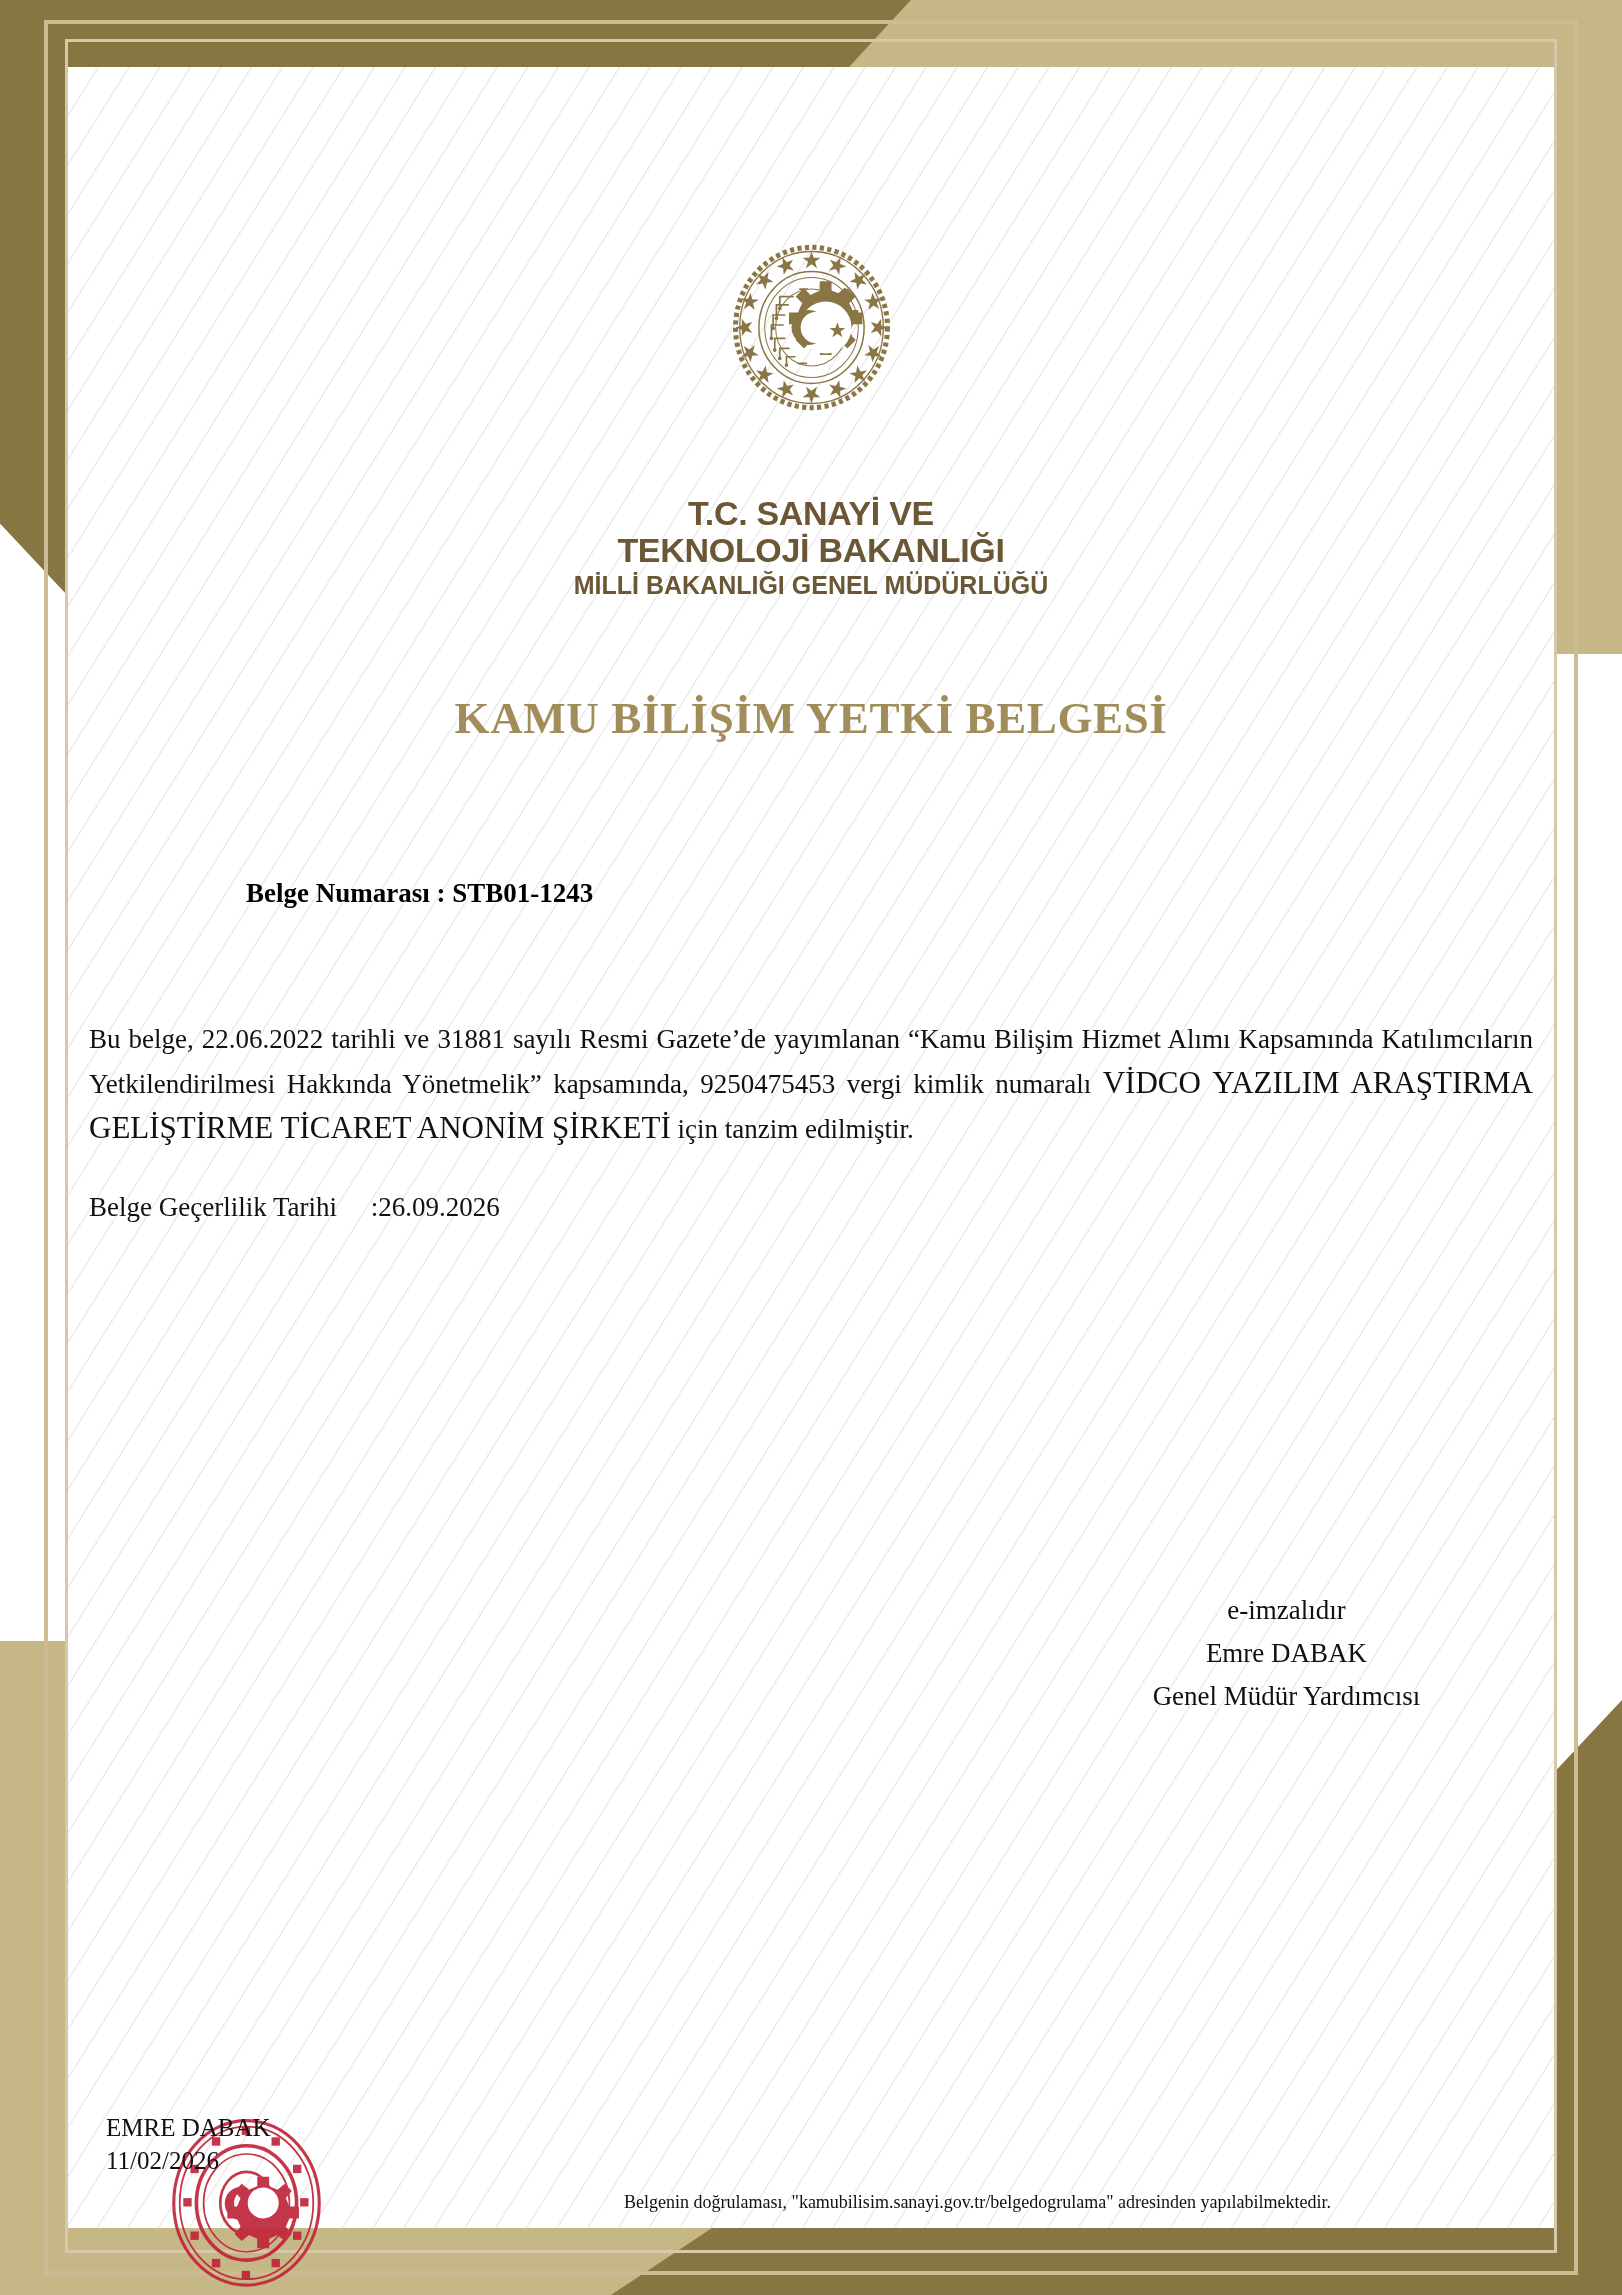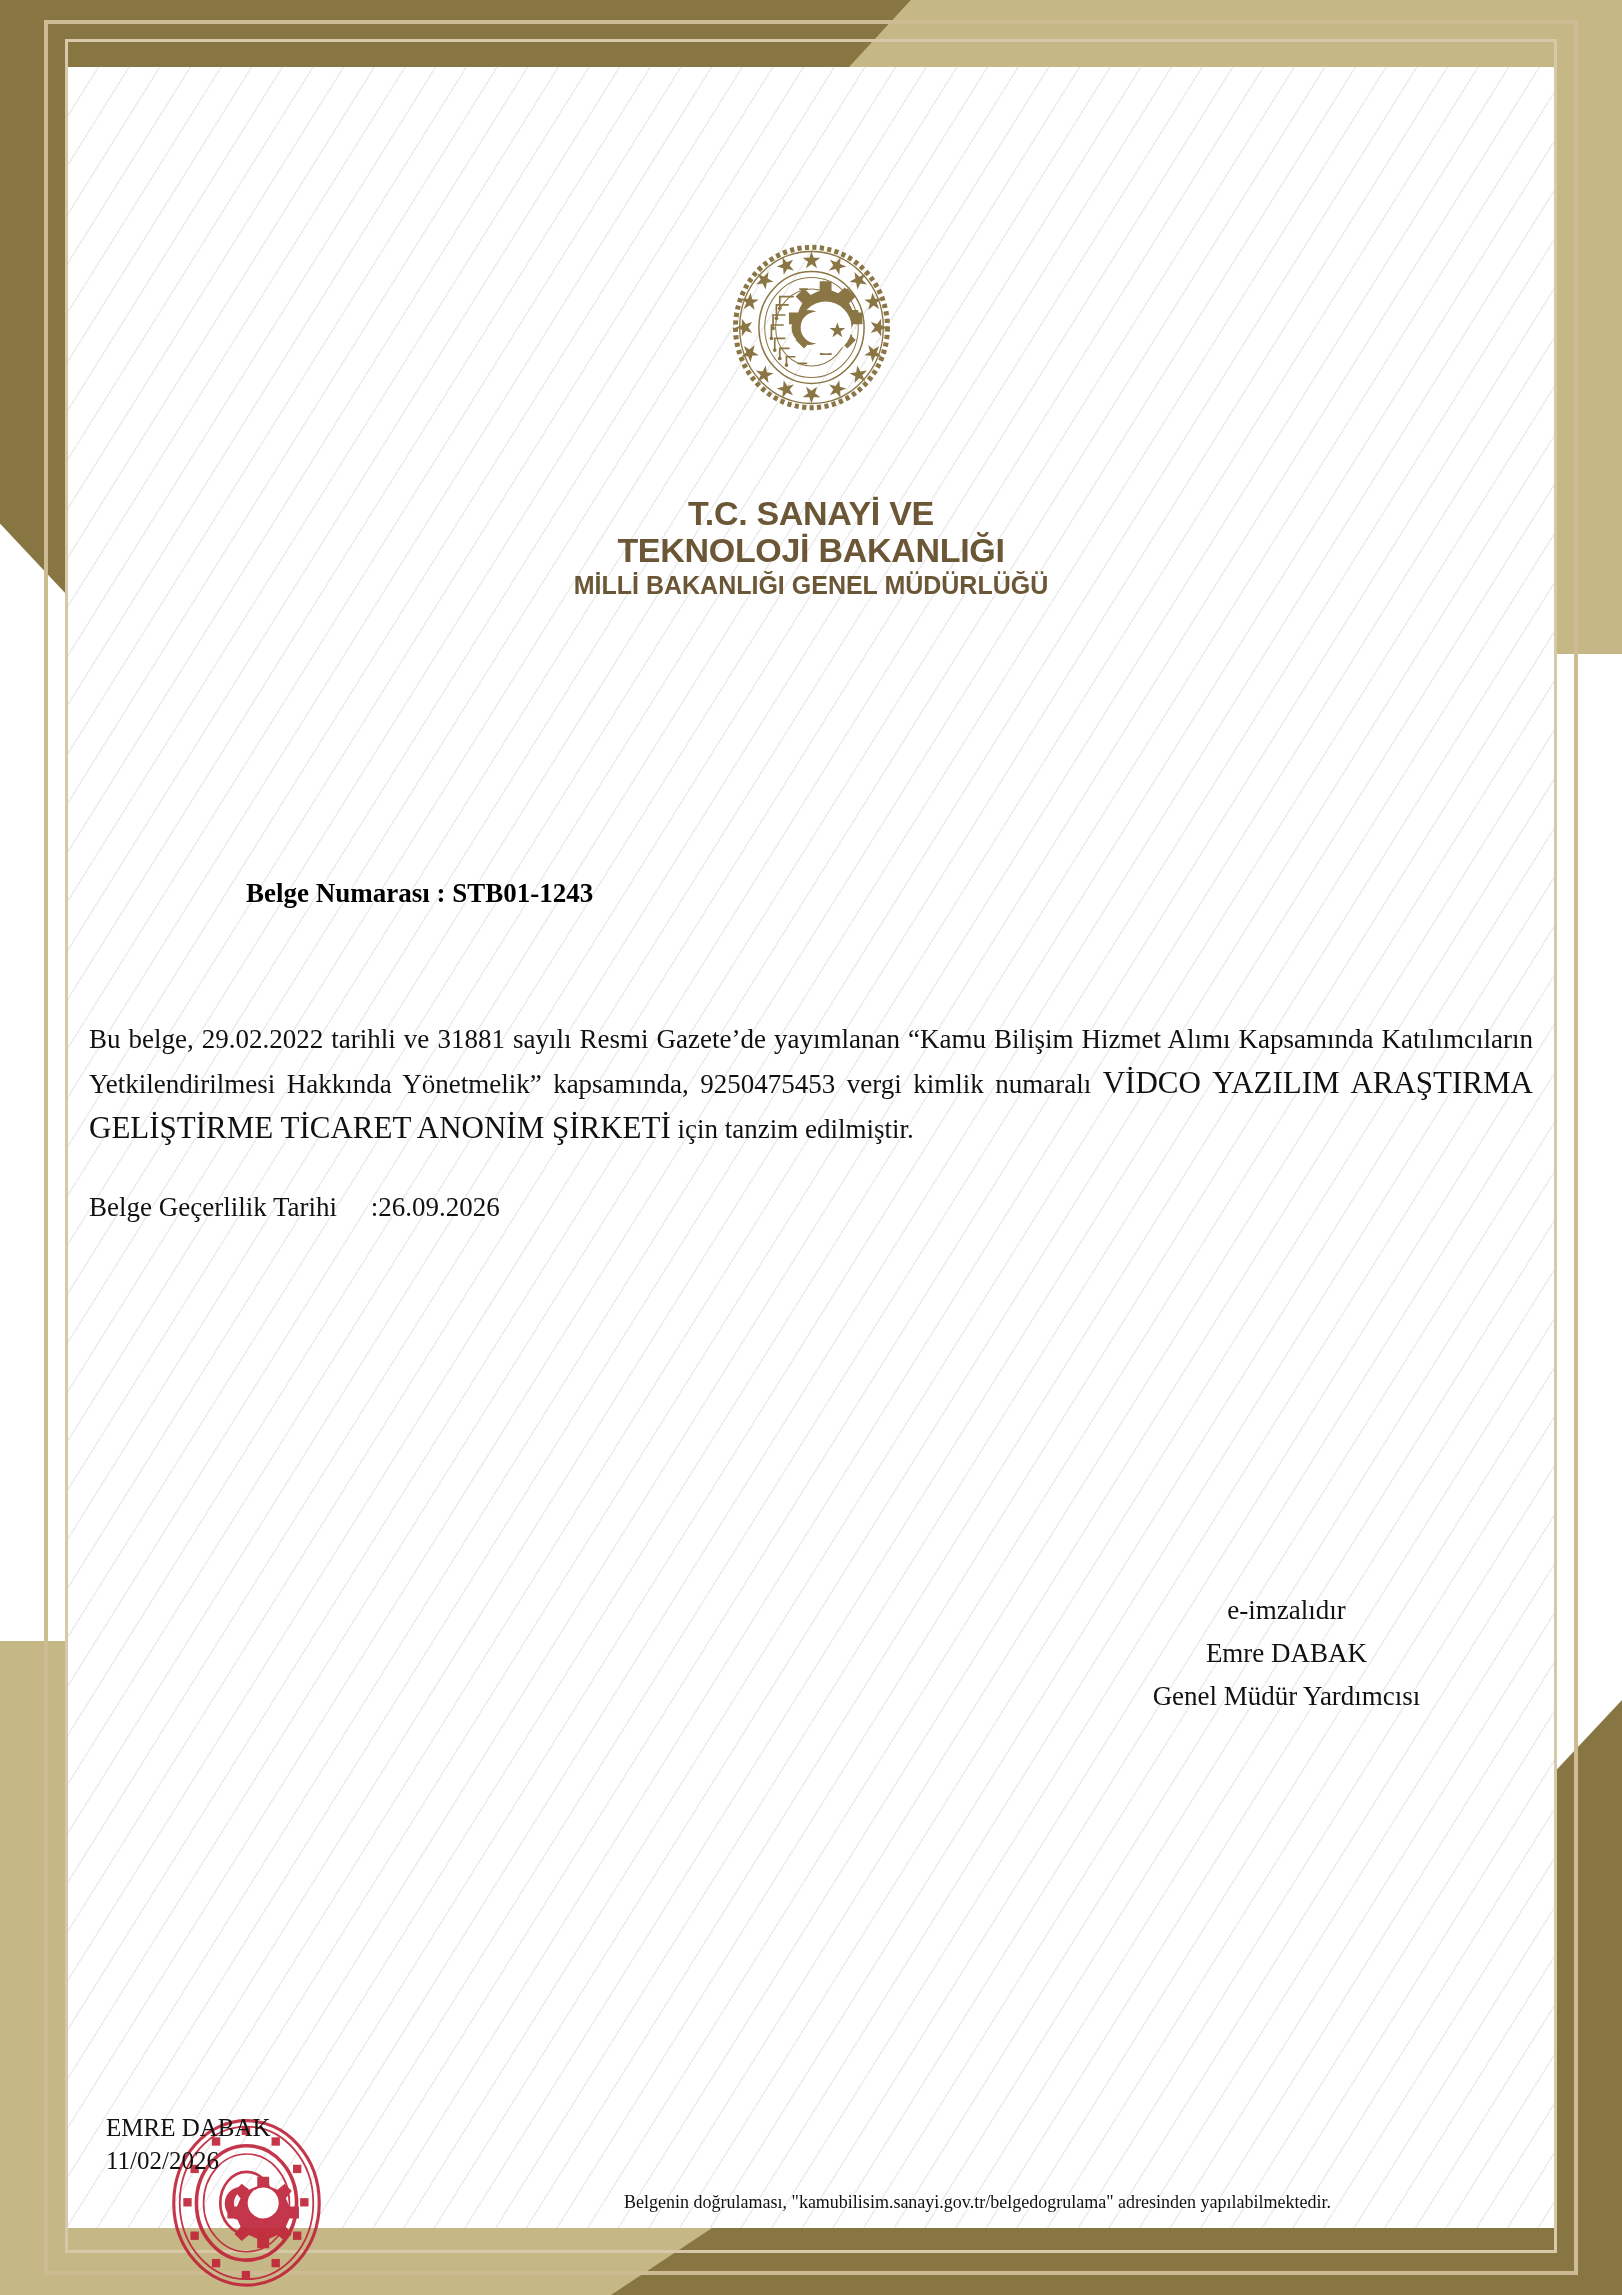--- a/index.html
+++ b/index.html
@@ -330,25 +330,26 @@
         </g>
       </svg>
     </div>
 
     <div class="ministry">
       <div class="ministry-l1">T.C. SANAYİ VE</div>
       <div class="ministry-l2">TEKNOLOJİ BAKANLIĞI</div>
       <div class="ministry-l3">MİLLİ BAKANLIĞI GENEL MÜDÜRLÜĞÜ</div>
     </div>
 
+    <div class="cert-title">KAMU BİLİŞİM YETKİ BELGESİ</div>
 
     <div class="doc-number">Belge Numarası : STB01-1243</div>
 
     <div class="body-block">
-      <p class="para"><span>Bu belge, 29.02.2022 tarihli ve 31881 sayılı Resmi Gazete’de yayımlanan “Kamu Bilişim Hizmet Alımı Kapsamında Katılımcıların Yetkilendirilmesi Hakkında Yönetmelik” kapsamında, 9250475453 vergi kimlik numaralı </span><span class="company">VİDCO YAZILIM ARAŞTIRMA GELİŞTİRME TİCARET ANONİM ŞİRKETİ</span><span> için tanzim edilmiştir.</span></p>
+      <p class="para"><span>Bu belge, 22.06.2022 tarihli ve 31881 sayılı Resmi Gazete’de yayımlanan “Kamu Bilişim Hizmet Alımı Kapsamında Katılımcıların Yetkilendirilmesi Hakkında Yönetmelik” kapsamında, 9250475453 vergi kimlik numaralı </span><span class="company">VİDCO YAZILIM ARAŞTIRMA GELİŞTİRME TİCARET ANONİM ŞİRKETİ</span><span> için tanzim edilmiştir.</span></p>
 
 
       <p class="date-line">Belge Geçerlilik Tarihi     :26.09.2026</p>
     </div>
 
     <div class="signature">
       <div>e-imzalıdır</div>
       <div>Emre DABAK</div>
       <div>Genel Müdür Yardımcısı</div>
     </div>

